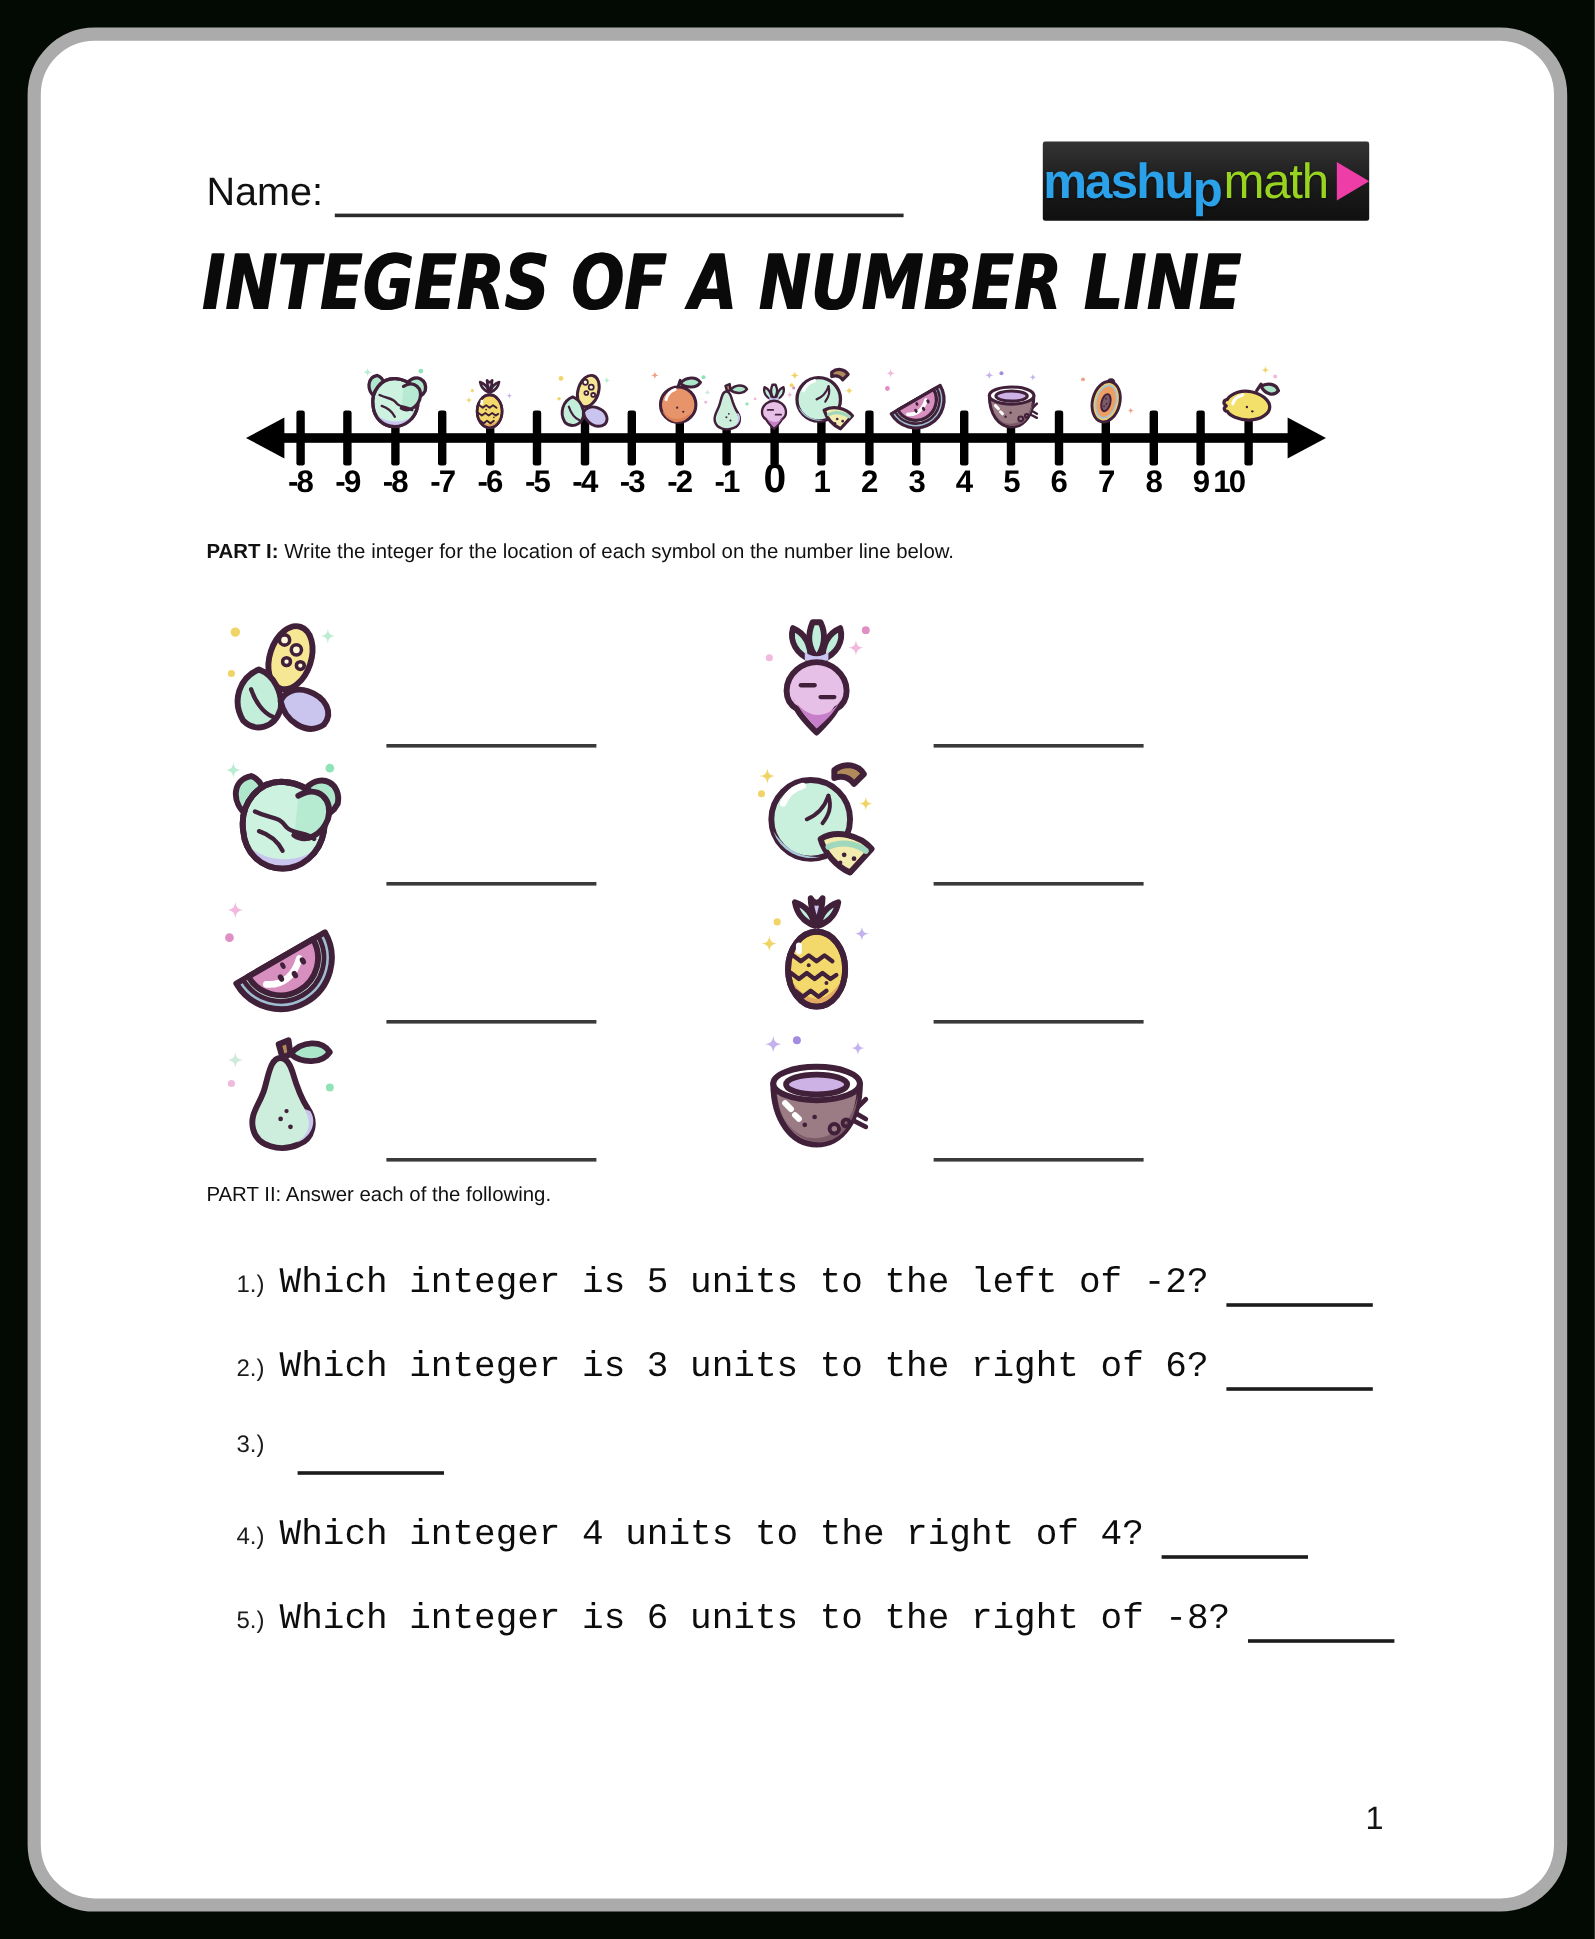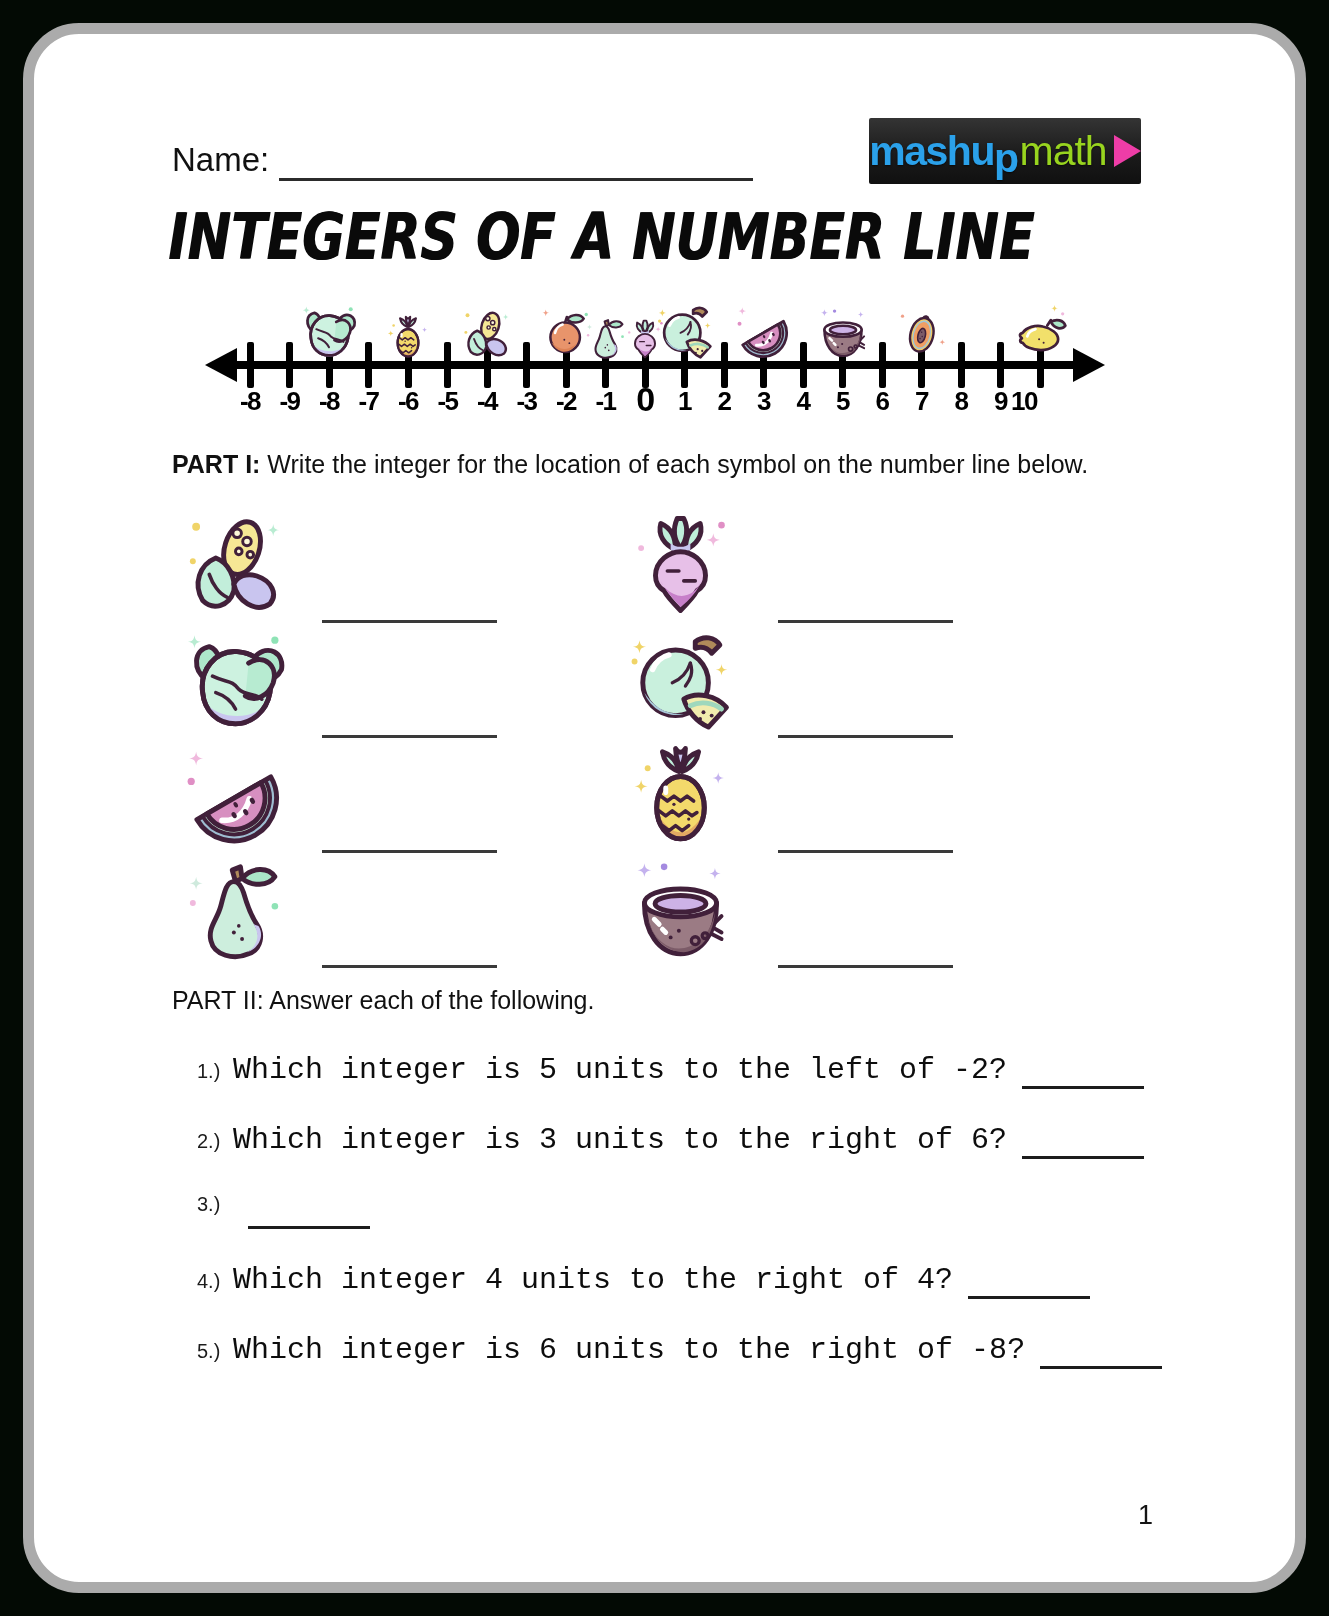--- a/index.html
+++ b/index.html
@@ -29,21 +29,21 @@
   .nl-arrow{position:absolute;top:48px;width:0;height:0;border-top:17px solid transparent;border-bottom:17px solid transparent;}
   .nl-arrow.left{left:0;border-right:32px solid #000;}
   .nl-arrow.right{right:0;border-left:32px solid #000;}
   .nl-tick{position:absolute;top:42px;width:7px;height:46px;background:#000;border-radius:2px;}
   .nl-num{position:absolute;top:86px;width:70px;text-align:center;font-weight:700;font-size:26px;
           letter-spacing:-1.5px;color:#000;}
   .nl-zero{font-size:34px;top:80px;}
   .nl-icon{position:absolute;}
   .nl-icon svg{width:100%;height:100%;display:block;}
   
-  .p-head{position:absolute;left:138px;font-size:25px;color:#111;}
+  .p-head{position:absolute;left:138px;font-size:17px;color:#111;}
   .p-head.p1{top:416px;}
   .p-head.p2{top:952px;font-weight:400;}
   
   .p1-col{position:absolute;top:474px;display:flex;flex-direction:column;}
   .p1-col.left{left:136px;}
   .p1-col.right{left:576px;}
   .p1-row{height:115px;display:flex;align-items:flex-end;}
   .p1-icon{width:130px;height:112px;display:flex;align-items:center;justify-content:center;align-self:flex-start;}
   .p1-col.right .p1-icon{width:140px;}
   .p1-icon svg{width:105px;height:105px;display:block;}

